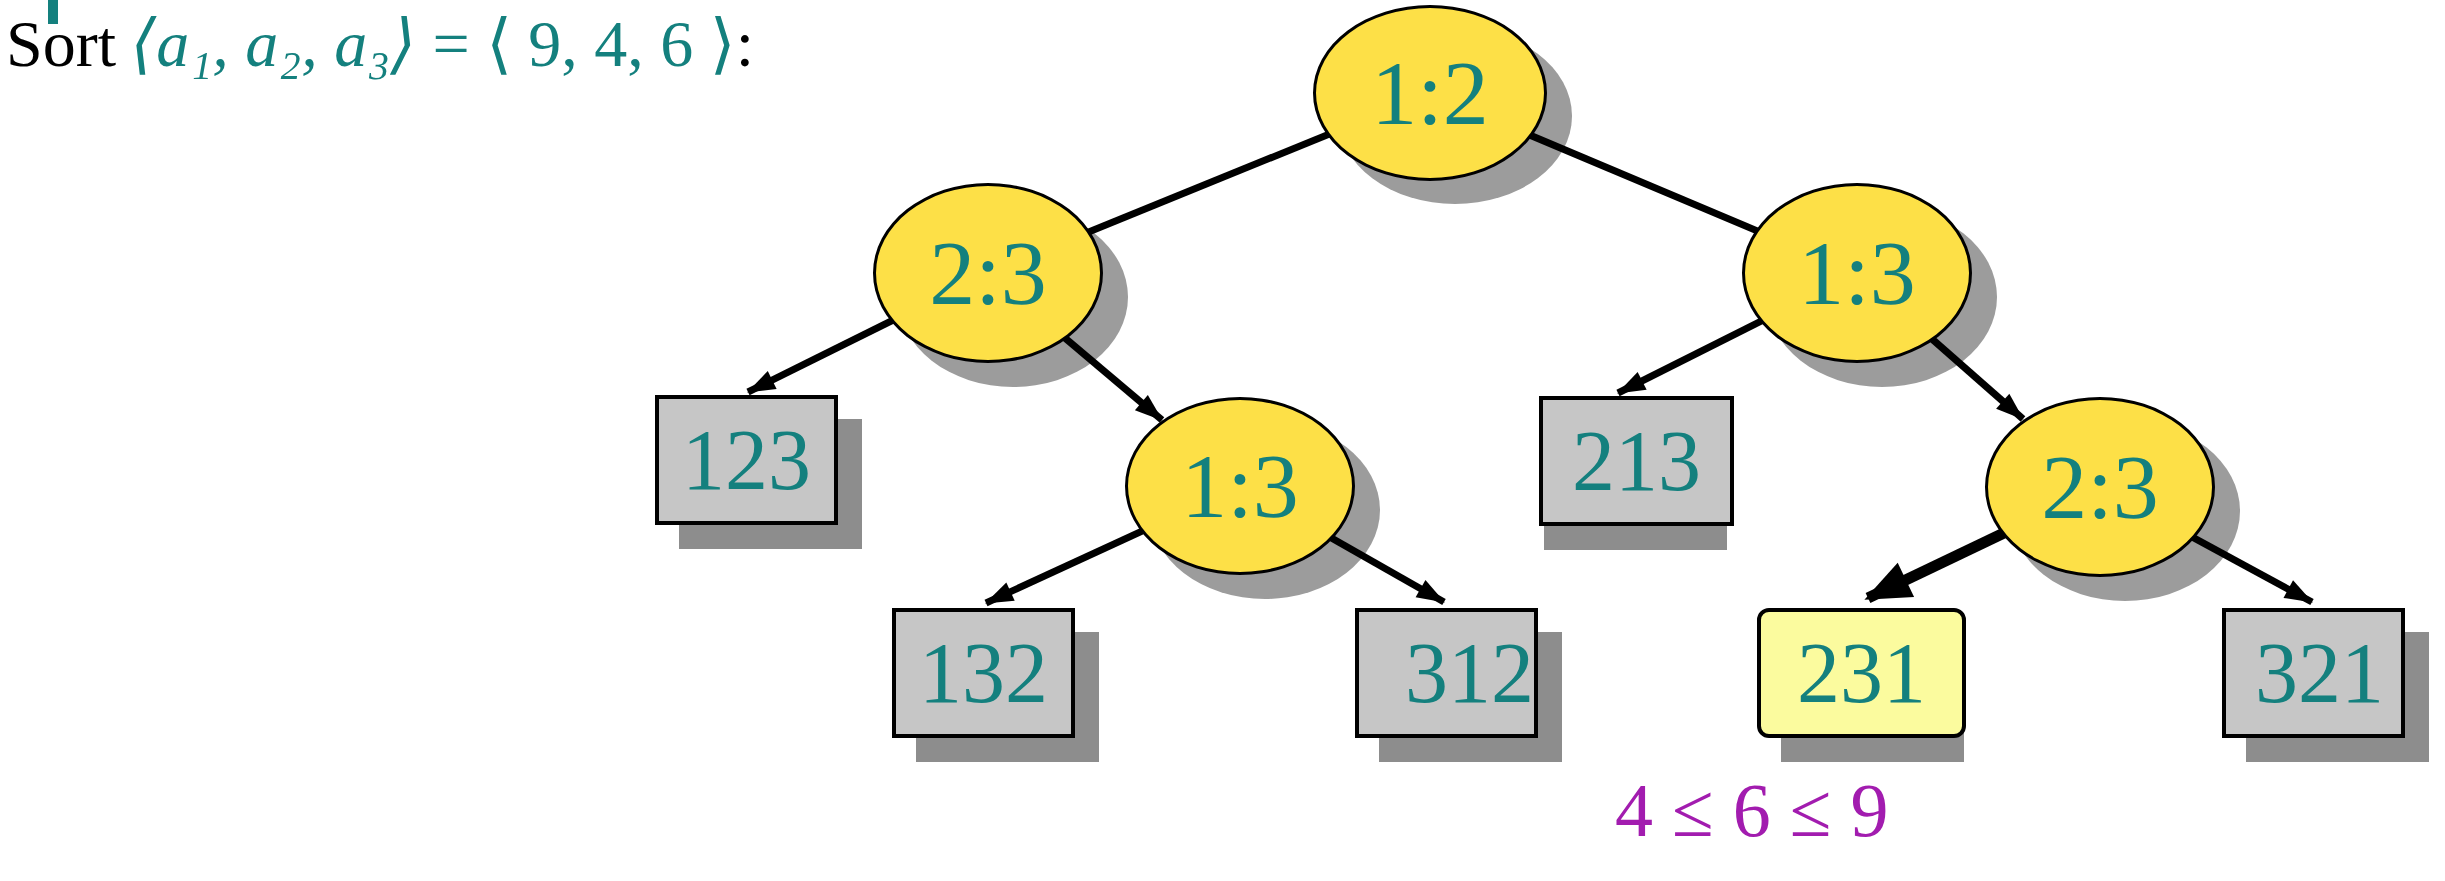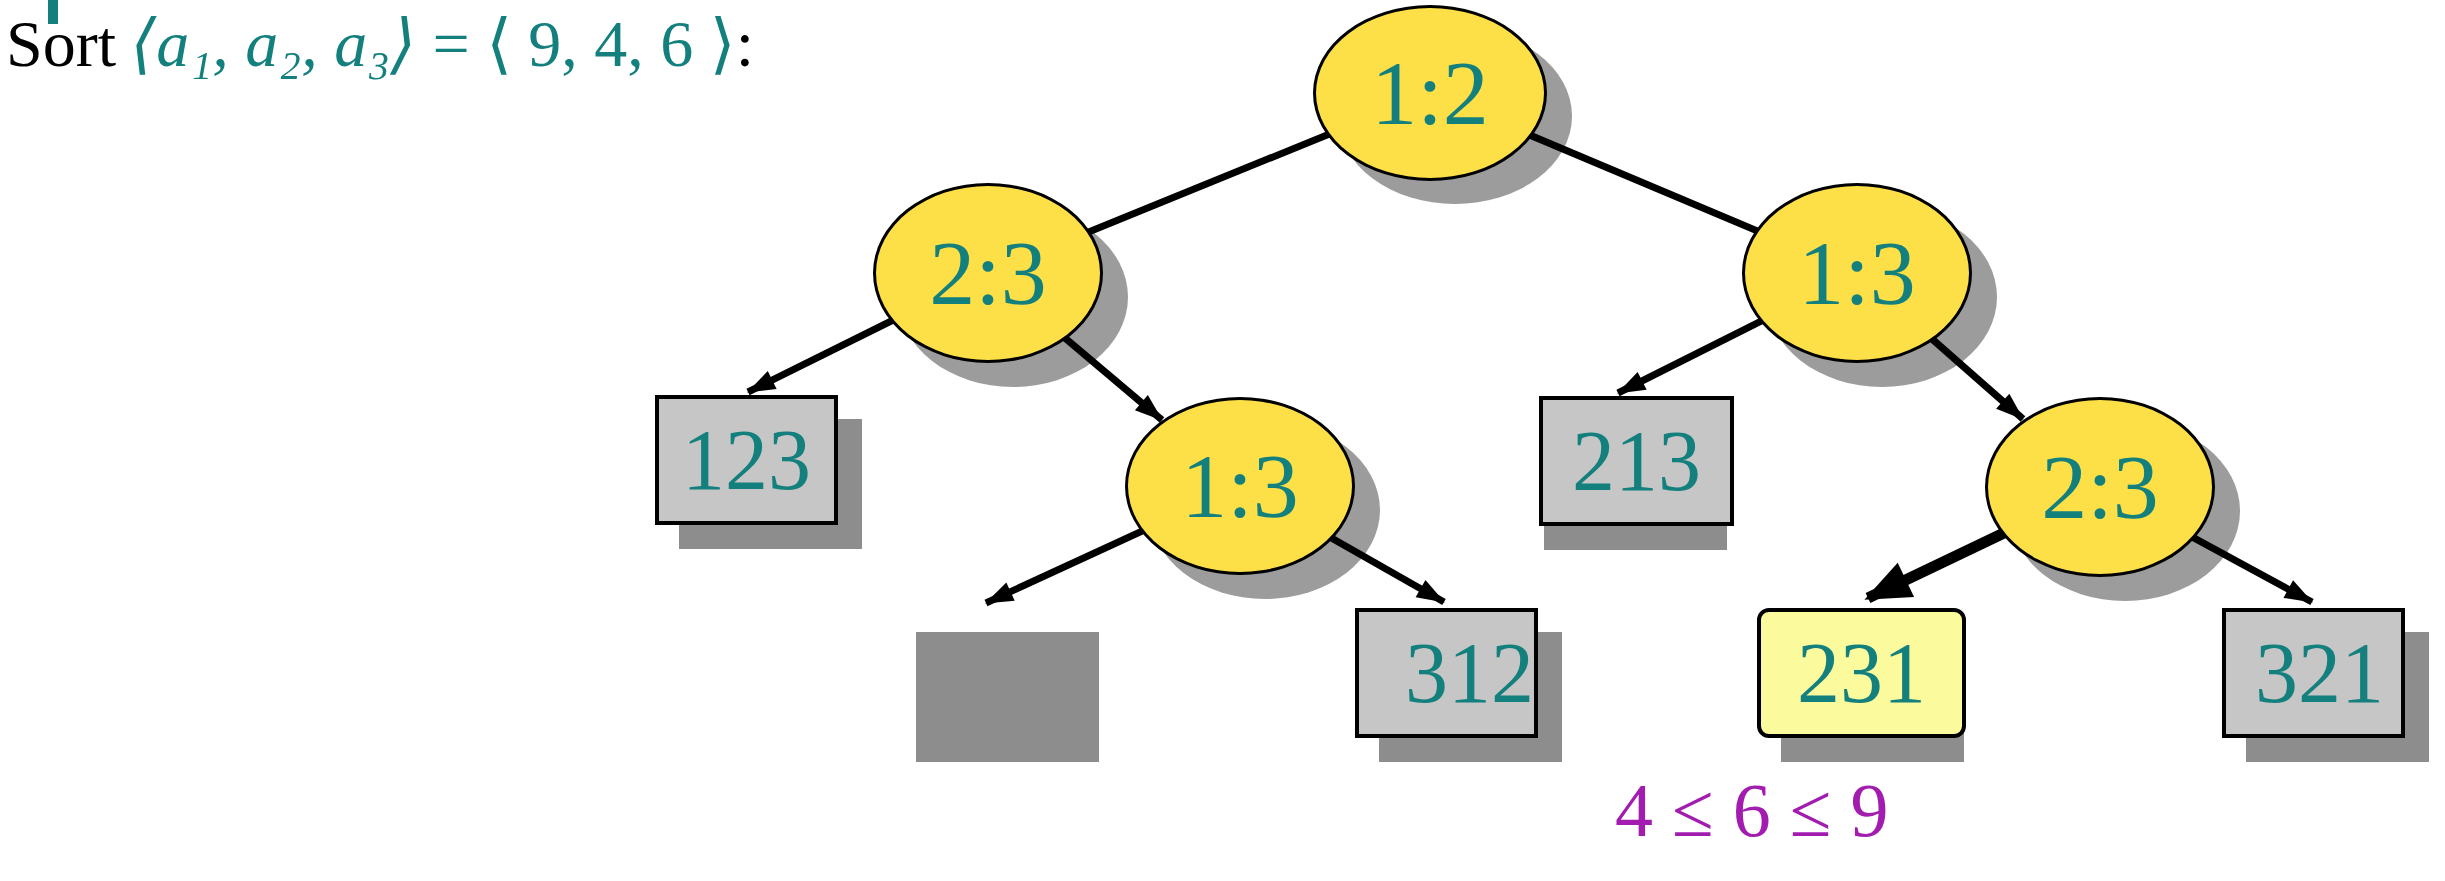--- a/index.html
+++ b/index.html
@@ -114,20 +114,23 @@
     </div>
 
     <div class="lnode" style="left:655px;top:395px;width:183px;height:130px;justify-content:center;">
       <span>123</span>
     </div>
 
     <div class="lnode" style="left:1520px;top:396px;width:195px;height:130px;margin-left:19px;">
       <span>213</span>
     </div>
 
+    <div class="lnode" style="left:892px;top:608px;width:183px;height:130px;">
+      <span>132</span>
+    </div>
 
     <div class="lnode" style="left:1355px;top:608px;width:183px;height:130px;justify-content:flex-end;">
       <span>312</span>
     </div>
 
     <div class="lnode highlight" style="left:1757px;top:608px;width:209px;height:130px;border-radius:12px;">
       <span>231</span>
     </div>
 
     <div class="lnode" style="left:2222px;top:608px;width:183px;height:130px;padding-left:12px;">

